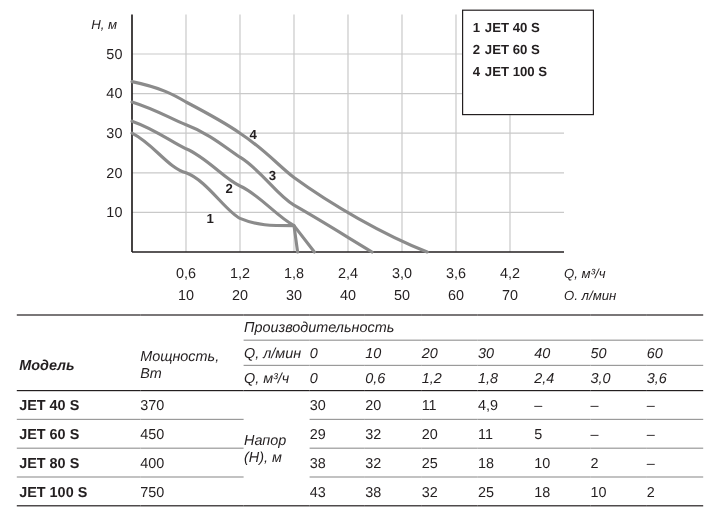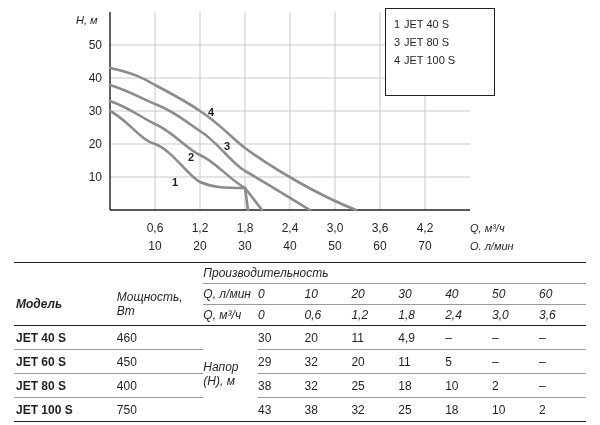--- a/index.html
+++ b/index.html
@@ -9,21 +9,21 @@
   
   .chart{position:absolute;left:0;top:0;width:600px;height:250px;}
   svg{display:block;}
 
   .axis-label{font-size:11px;font-style:italic;fill:#231f20;}
   .tick-label{font-size:12px;fill:#231f20;}
   .curve-label{font-size:11px;font-weight:bold;fill:#231f20;}
 
   
   .legend{position:absolute;left:385px;top:8px;width:110px;height:88px;border:1px solid #231f20;background:#fff;box-sizing:border-box;padding:6px 8px;}
-  .legend-row{font-size:11px;font-weight:normal;line-height:18px;white-space:nowrap;}
+  .legend-row{font-size:11px;font-weight:bold;line-height:18px;white-space:nowrap;}
   .legend-num{display:inline-block;width:10px;}
 
   
   .table{position:absolute;left:14px;top:262px;width:572px;font-size:12px;}
   table{border-collapse:collapse;width:572px;}
   td,th{padding:0;margin:0;text-align:left;vertical-align:middle;font-weight:normal;}
   .ital{font-style:italic;}
   .hline{border-top:1px solid #231f20;}
   .hline-thin{border-top:1px solid #9a9a9a;}
 
@@ -111,21 +111,21 @@
         <text x="224" y="150">3</text>
         <text x="208" y="116">4</text>
       </g>
     </svg>
 
     <div class="legend">
       <div class="legend-row">
         <span class="legend-num">1</span><span>JET 40 S</span>
       </div>
       <div class="legend-row">
-        <span class="legend-num">3</span><span>JET 80 S</span>
+        <span class="legend-num">2</span><span>JET 60 S</span>
       </div>
       <div class="legend-row">
         <span class="legend-num">4</span><span>JET 100 S</span>
       </div>
     </div>
   </div>
 
   <div class="table">
     <table>
       <tbody>
@@ -165,21 +165,21 @@
         <td class="dcell hline-thin ital">0,6</td>
         <td class="dcell hline-thin ital">1,2</td>
         <td class="dcell hline-thin ital">1,8</td>
         <td class="dcell hline-thin ital">2,4</td>
         <td class="dcell hline-thin ital">3,0</td>
         <td class="dcell hline-thin ital">3,6</td>
       </tr>
 
       <tr class="tbl-row">
         <td class="col-model hline">JET 40 S</td>
-        <td class="col-power hline">460</td>
+        <td class="col-power hline">370</td>
         <td class="col-perf hline" rowspan="4">
           <span class="ital">Напор</span><br>
           <span class="ital">(H), м</span>
         </td>
         <td class="dcell hline">30</td>
         <td class="dcell hline">20</td>
         <td class="dcell hline">11</td>
         <td class="dcell hline">4,9</td>
         <td class="dcell hline">–</td>
         <td class="dcell hline">–</td>

